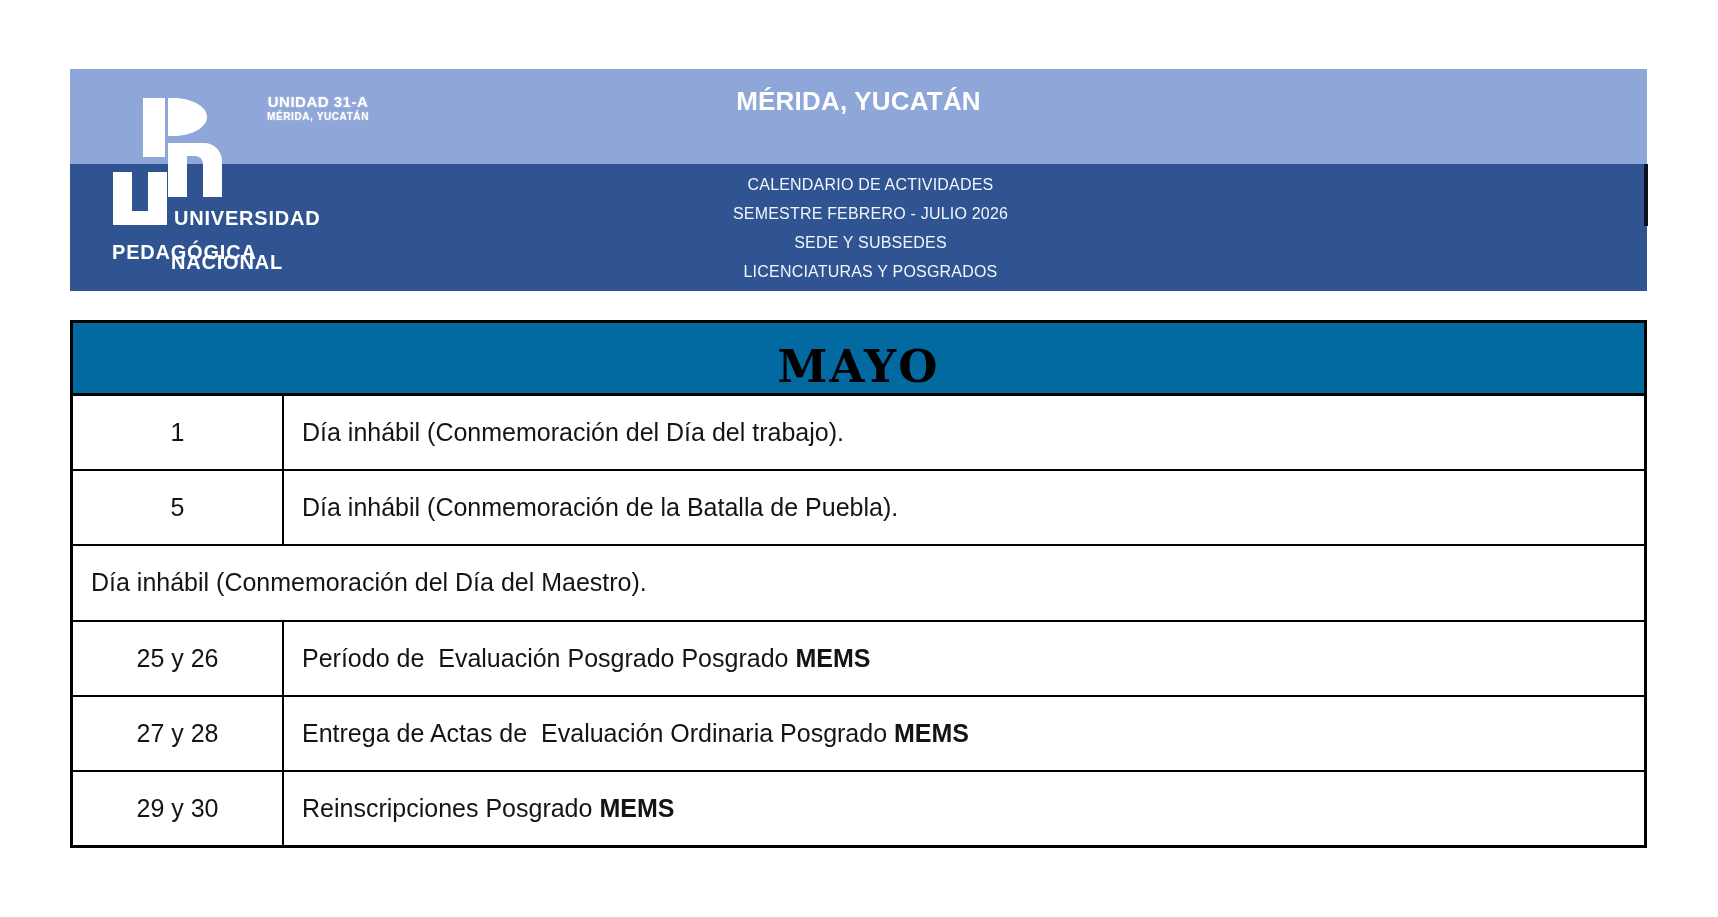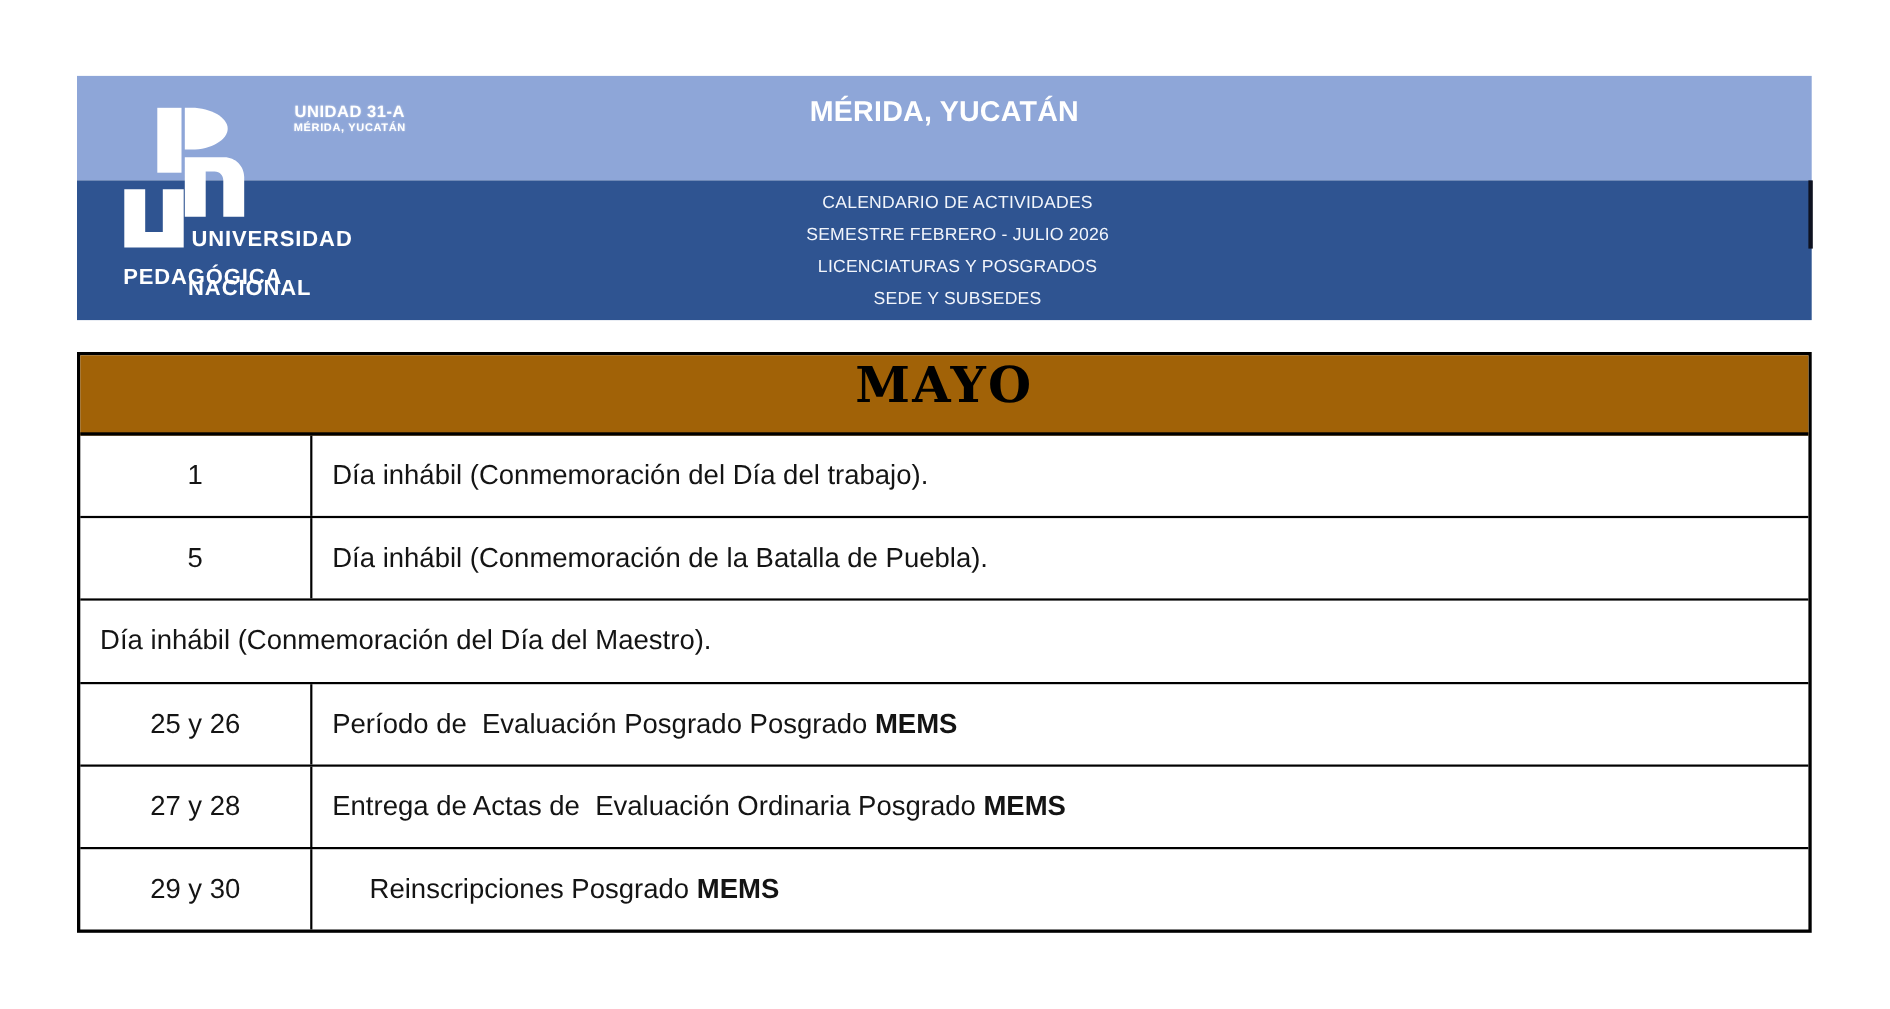--- a/index.html
+++ b/index.html
@@ -32,29 +32,29 @@
   .ln1{left:104px;top:139px;}
   .ln2{left:42px;top:173px;}
   .ln3{left:101px;top:183px;}
   
   .calendar{
     position:absolute;left:70px;top:320px;width:1577px;height:528px;
     box-sizing:border-box;border:3px solid #000;background:#fff;
     display:flex;flex-direction:column;
   }
   .cal-header{
-    height:70px;flex:0 0 auto;background:#a16207;border-bottom:3px solid #000;
-    display:flex;align-items:flex-start;justify-content:center;
+    height:70px;flex:0 0 auto;background:#0369a1;border-bottom:3px solid #000;
+    display:flex;align-items:flex-end;justify-content:center;
   }
   .cal-title{
     font-family:"DejaVu Serif","Liberation Serif",serif;font-weight:bold;
     font-size:45px;letter-spacing:2px;color:#000;
   }
   .cal-row{flex:1 1 0;display:flex;border-bottom:2px solid #000;min-height:0;}
-  .cal-row:last-child{border-bottom:none;gap:34px;}
+  .cal-row:last-child{border-bottom:none;}
   .cal-date{
     flex:0 0 209px;border-right:2px solid #000;
     display:flex;align-items:center;justify-content:center;
     font-size:25px;color:#141414;
   }
   .cal-desc{
     flex:1;display:flex;align-items:center;padding-left:18px;
     font-size:25px;color:#141414;white-space:pre-wrap;
   }
   .cal-desc .bold{font-weight:bold;}
@@ -67,22 +67,22 @@
   <div class="band-dark"></div>
   <div class="edge-tick"></div>
 
   <div class="banner-titles">
     <div>MÉRIDA, YUCATÁN</div>
   </div>
 
   <div class="banner-sub">
     <div>CALENDARIO DE ACTIVIDADES</div>
     <div>SEMESTRE FEBRERO - JULIO 2026</div>
+    <div>SEDE Y SUBSEDES</div>
     <div>LICENCIATURAS Y POSGRADOS</div>
-    <div>SEDE Y SUBSEDES</div>
   </div>
 
   <svg class="logo-svg" width="160" height="145" viewBox="0 0 160 145">
     <rect x="57" y="8" width="22" height="59" fill="#ffffff"></rect>
     <path d="M82,8 h6 c18,0 33,9 33,19 c0,10 -15,19 -33,19 h-6 z" fill="#ffffff"></path>
     <path d="M82,53 h36 c10,0 18,8 18,18 v36 h-19 v-33 c0,-4 -3,-8 -8,-8 h-8 v41 h-19 z" fill="#ffffff"></path>
     <path d="M27,82 v53 h54 v-53 h-19 v39 h-16 v-39 z" fill="#ffffff"></path>
   </svg>
 
   <div class="unit-label">

